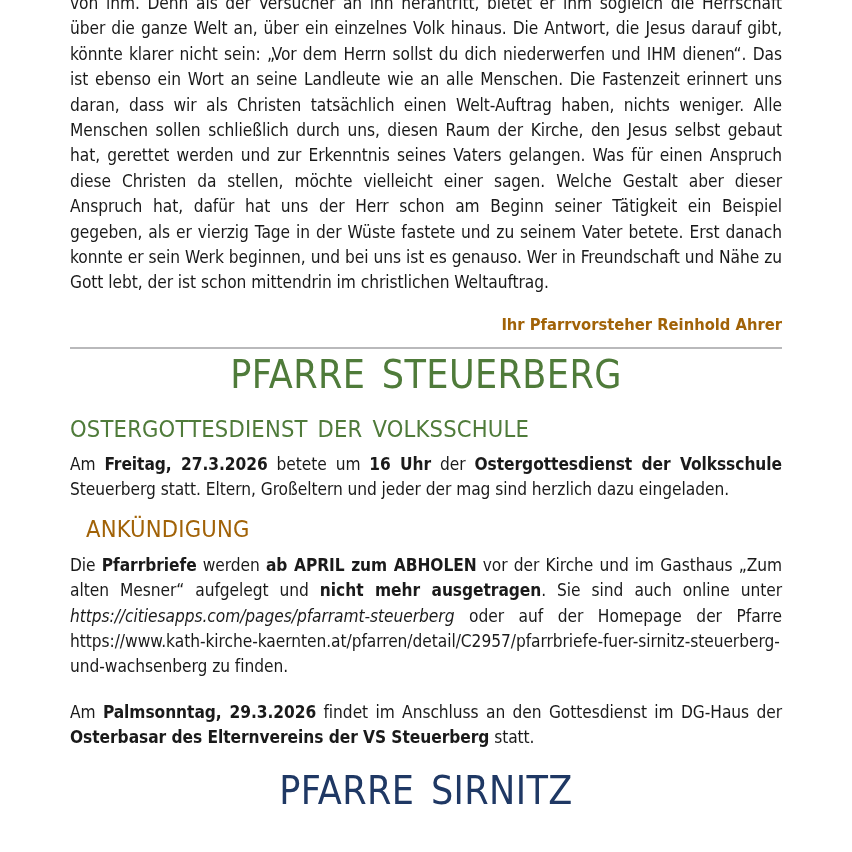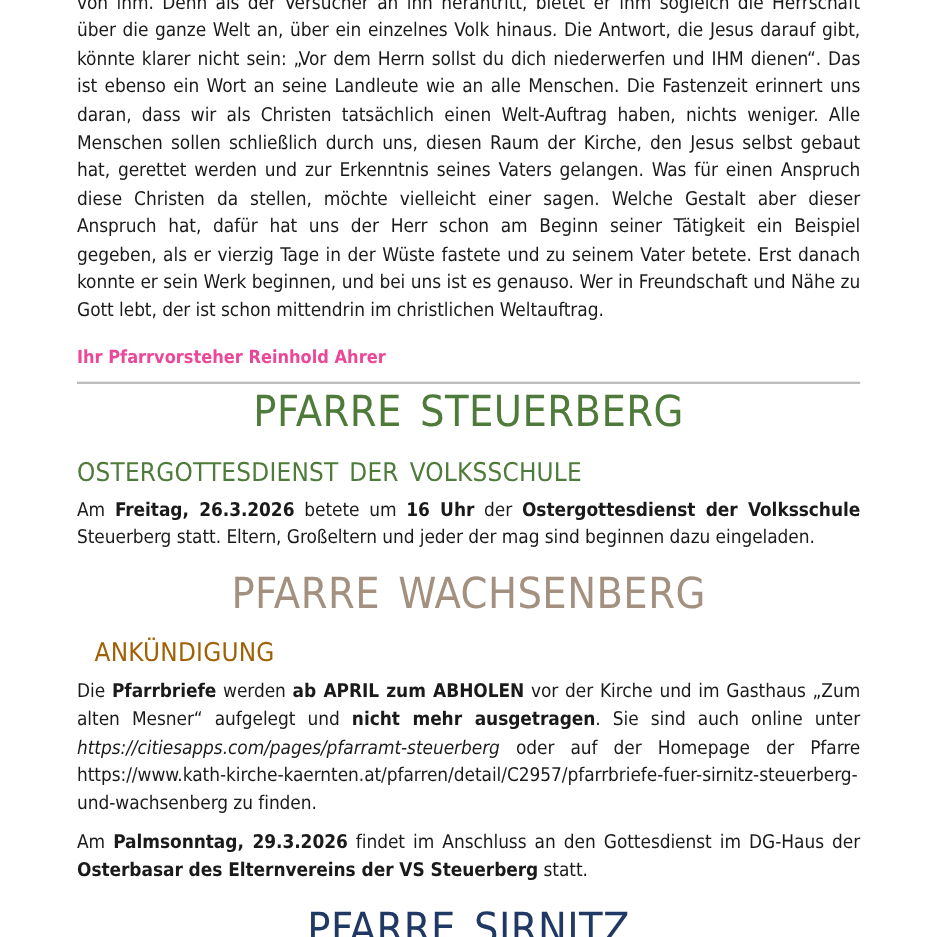--- a/index.html
+++ b/index.html
@@ -33,31 +33,31 @@
     font-size: 17.2px;
     line-height: 25.4px;
     text-align: justify;
     text-justify: inter-word;
     letter-spacing: -0.05px;
     color: #1a1a1a;
     -webkit-hyphens: none;
     hyphens: none;
   }
   p.body.first { text-align: justify; }
-  p.gap { margin-top: 10px; }
+  p.gap { margin-top: 20px; }
 
   b, strong { font-weight: 700; }
 
   .signature {
     margin: 18px 0 0 0;
-    text-align: left;
+    text-align: right;
     font-size: 16.4px;
     line-height: 22px;
     font-weight: 700;
-    color: #ec4899;
+    color: #a16207;
   }
 
   hr.rule {
     border: 0;
     border-top: 2px solid #b9b9bb;
     margin: 11px 0 0 0;
     width: 100%;
   }
 
   h1.parish {
@@ -96,23 +96,22 @@
     <p class="body first">von ihm. Denn als der Versucher an ihn herantritt, bietet er ihm sogleich die Herrschaft über die ganze Welt an, über ein einzelnes Volk hinaus. Die Antwort, die Jesus darauf gibt, könnte klarer nicht sein: „Vor dem Herrn sollst du dich niederwerfen und IHM dienen“. Das ist ebenso ein Wort an seine Landleute wie an alle Menschen. Die Fastenzeit erinnert uns daran, dass wir als Christen tatsächlich einen Welt-Auftrag haben, nichts weniger. Alle Menschen sollen schließlich durch uns, diesen Raum der Kirche, den Jesus selbst gebaut hat, gerettet werden und zur Erkenntnis seines Vaters gelangen. Was für einen Anspruch diese Christen da stellen, möchte vielleicht einer sagen. Welche Gestalt aber dieser Anspruch hat, dafür hat uns der Herr schon am Beginn seiner Tätigkeit ein Beispiel gegeben, als er vierzig Tage in der Wüste fastete und zu seinem Vater betete. Erst danach konnte er sein Werk beginnen, und bei uns ist es genauso. Wer in Freundschaft und Nähe zu Gott lebt, der ist schon mittendrin im christlichen Weltauftrag.</p>
 
     <div class="signature">Ihr Pfarrvorsteher Reinhold Ahrer</div>
 
     <hr class="rule">
 
     <h1 class="parish steuerberg">PFARRE STEUERBERG</h1>
 
     <h2 class="section green">OSTERGOTTESDIENST DER VOLKSSCHULE</h2>
 
-    <p class="body"><span>Am </span><b>Freitag, 26.3.2026</b><span> betete um </span><b>16 Uhr</b><span> der </span><b>Ostergottesdienst der Volksschule</b><span> Steuerberg statt. Eltern, Großeltern und jeder der mag sind beginnen dazu eingeladen.</span></p>
+    <p class="body"><span>Am </span><b>Freitag, 27.3.2026</b><span> betete um </span><b>16 Uhr</b><span> der </span><b>Ostergottesdienst der Volksschule</b><span> Steuerberg statt. Eltern, Großeltern und jeder der mag sind herzlich dazu eingeladen.</span></p>
 
-    <h1 class="parish wachsenberg">PFARRE WACHSENBERG</h1>
 
     <h2 class="section taupe">ANKÜNDIGUNG</h2>
 
     <p class="body"><span>Die </span><b>Pfarrbriefe</b><span> werden </span><b>ab APRIL zum ABHOLEN</b><span> vor der Kirche und im Gasthaus „Zum alten Mesner“ aufgelegt und </span><b>nicht mehr ausgetragen</b><span>. Sie sind auch online unter </span><span class="url">https://citiesapps.com/pages/pfarramt-steuerberg</span><span> oder auf der Homepage der Pfarre </span><span>https://www.kath-kirche-kaernten.at/pfarren/detail/C2957/pfarrbriefe-fuer-sirnitz-steuerberg-und-wachsenberg</span><span> zu finden.</span></p>
 
     <p class="body gap"><span>Am </span><b>Palmsonntag, 29.3.2026</b><span> findet im Anschluss an den Gottesdienst im DG-Haus der </span><b>Osterbasar des Elternvereins der VS Steuerberg</b><span> statt.</span></p>
 
     <h1 class="parish sirnitz">PFARRE SIRNITZ</h1>
 
   </div>

